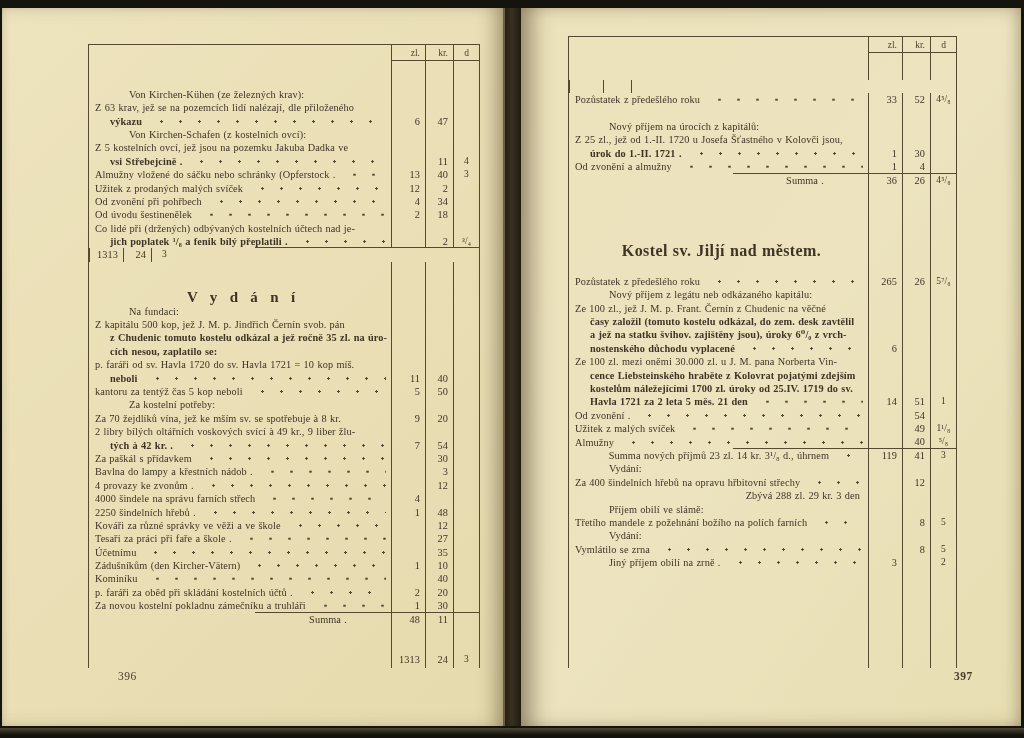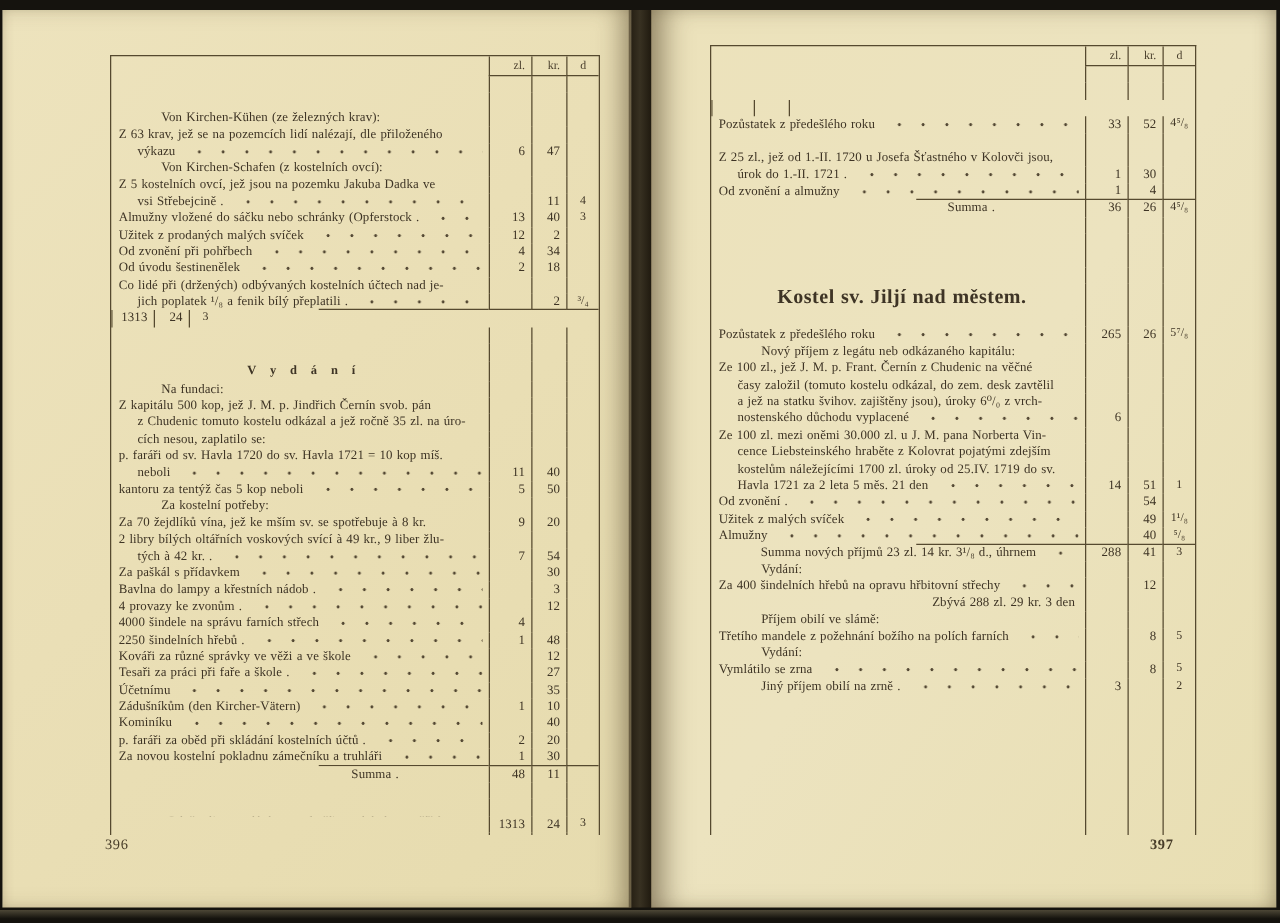--- a/index.html
+++ b/index.html
@@ -57,44 +57,44 @@
     display:flex;align-items:center;justify-content:center;color:#4a3f2d;
   }
   .row{display:flex;height:13.4px;flex:0 0 auto;line-height:13.4px;font-size:10.3px;letter-spacing:.1px;word-spacing:.6px;}
   .row.blank{height:13.4px;}
   .tc{flex:1;display:flex;overflow:hidden;position:relative;padding-left:6px;}
   .nc{border-left:1px solid var(--line);display:flex;align-items:center;}
   .nc.zl{flex:0 0 34px;justify-content:flex-end;padding-right:5px;}
   .nc.kr{flex:0 0 28px;justify-content:flex-end;padding-right:5px;}
   .nc.d {flex:0 0 26px;justify-content:center;font-size:9.5px;}
   .txt{white-space:nowrap;}
-  .cont .txt{padding-left:15px;}
+  .cont .txt{padding-left:15px;font-weight:bold;}
   .indent1 .txt{padding-left:34px;}
   .leader{flex:0 0 0;}
   .dots .leader{
     flex:1 1 auto;min-width:8px;margin:0 5px 0 4px;
     background-image:radial-gradient(circle,rgba(66,54,36,.9) 1px,rgba(0,0,0,0) 1.45px);
     background-size:19px 13.4px;background-repeat:repeat-x;background-position:6px 60%;
   }
   .summa .txt{margin-left:auto;}
   .summa .leader{flex:0 0 30px;}
-  .summa:not(.dots) .txt{margin-right:42px;}
+  .summa:not(.dots) .txt{margin-right:14px;}
   .note .txt{margin:12px auto;}
   .note-right .txt{margin-left:auto;padding-right:8px;}
   .heading{height:21px;line-height:21px;font-size:16px;font-weight:bold;letter-spacing:.4px;}
   .heading .txt{margin:0 auto;}
-  .heading-sp{height:16px;line-height:16px;font-size:10px;font-weight:bold;letter-spacing:4px;}
+  .heading-sp{height:16px;line-height:16px;font-size:15px;font-weight:bold;letter-spacing:4px;}
   .heading-sp .txt{margin:0 auto;}
   .rule-after .nc{border-bottom:1px solid var(--line);}
   .rule-after .tc::after{
     content:"";position:absolute;right:0;bottom:0;width:45%;
     border-bottom:1px solid var(--line);
   }
   .filler{flex:1 1 auto;height:auto;}
-  .page-num{position:absolute;font-size:11.5px;letter-spacing:.5px;color:#473c28;}
+  .page-num{position:absolute;font-size:11.5px;letter-spacing:.5px;color:#473c28;margin-left:34px;}
   .pn-left{left:82px;top:662px;}
   .pn-right{left:399px;top:662px;font-weight:bold;}
 </style>
 </head>
 <body>
 
 <div class="spread">
 
   <div class="page page-left">
     <div class="ledger ledger-left">
@@ -559,20 +559,29 @@
         </div>
         <div class="row blank">
           <div class="tc">
             <span class="txt"></span>
             <span class="leader"></span>
           </div>
           <div class="nc zl"></div>
           <div class="nc kr"></div>
           <div class="nc d"></div>
         </div>
+        <div class="row indent1">
+          <div class="tc">
+            <span class="txt">Nový příjem na úrocích z kapitálů:</span>
+            <span class="leader"></span>
+          </div>
+          <div class="nc zl"></div>
+          <div class="nc kr"></div>
+          <div class="nc d"></div>
+        </div>
         <div class="row">
           <div class="tc">
             <span class="txt">Z 25 zl., jež od 1.-II. 1720 u Josefa Šťastného v Kolovči jsou,</span>
             <span class="leader"></span>
           </div>
           <div class="nc zl"></div>
           <div class="nc kr"></div>
           <div class="nc d"></div>
         </div>
         <div class="row cont dots">
@@ -771,21 +780,21 @@
           </div>
           <div class="nc zl"></div>
           <div class="nc kr">40</div>
           <div class="nc d">⁵/₈</div>
         </div>
         <div class="row summa dots">
           <div class="tc">
             <span class="txt">Summa nových příjmů 23 zl. 14 kr. 3¹/₈ d., úhrnem</span>
             <span class="leader"></span>
           </div>
-          <div class="nc zl">288</div>
+          <div class="nc zl">119</div>
           <div class="nc kr">41</div>
           <div class="nc d">3</div>
         </div>
         <div class="row indent1">
           <div class="tc">
             <span class="txt">Vydání:</span>
             <span class="leader"></span>
           </div>
           <div class="nc zl"></div>
           <div class="nc kr"></div>

